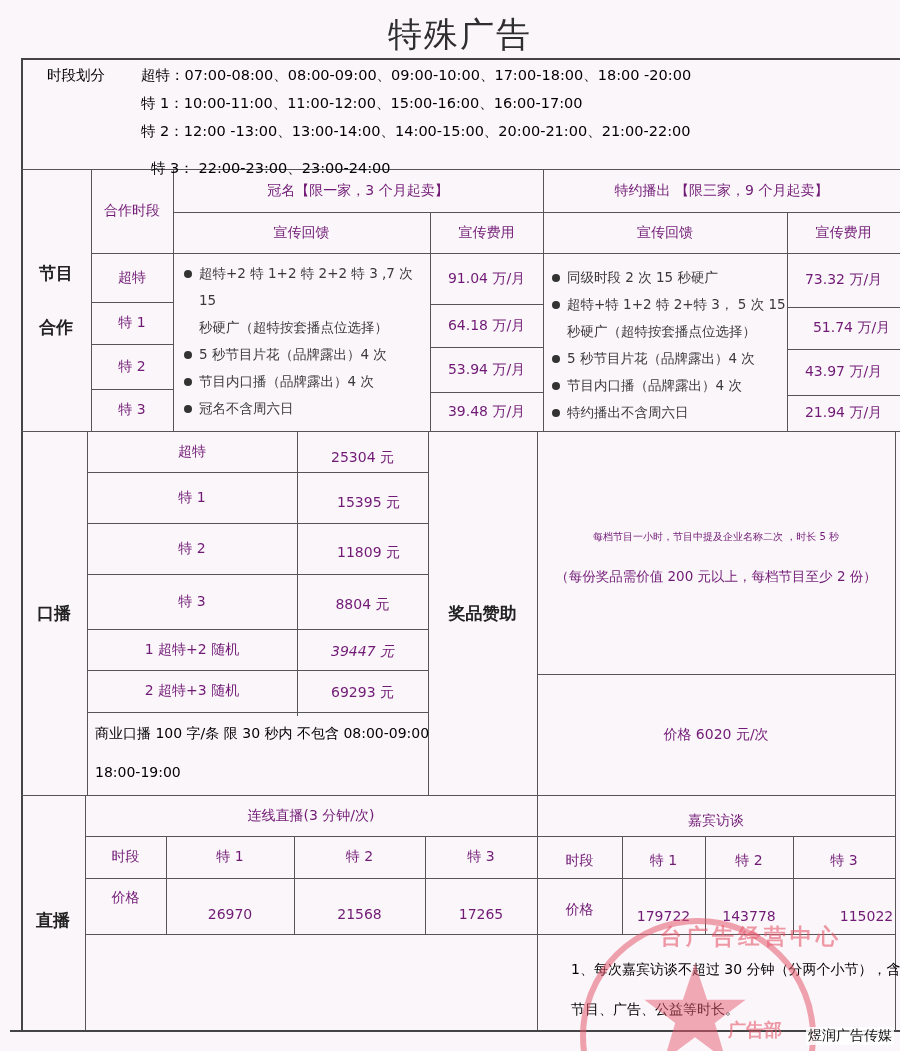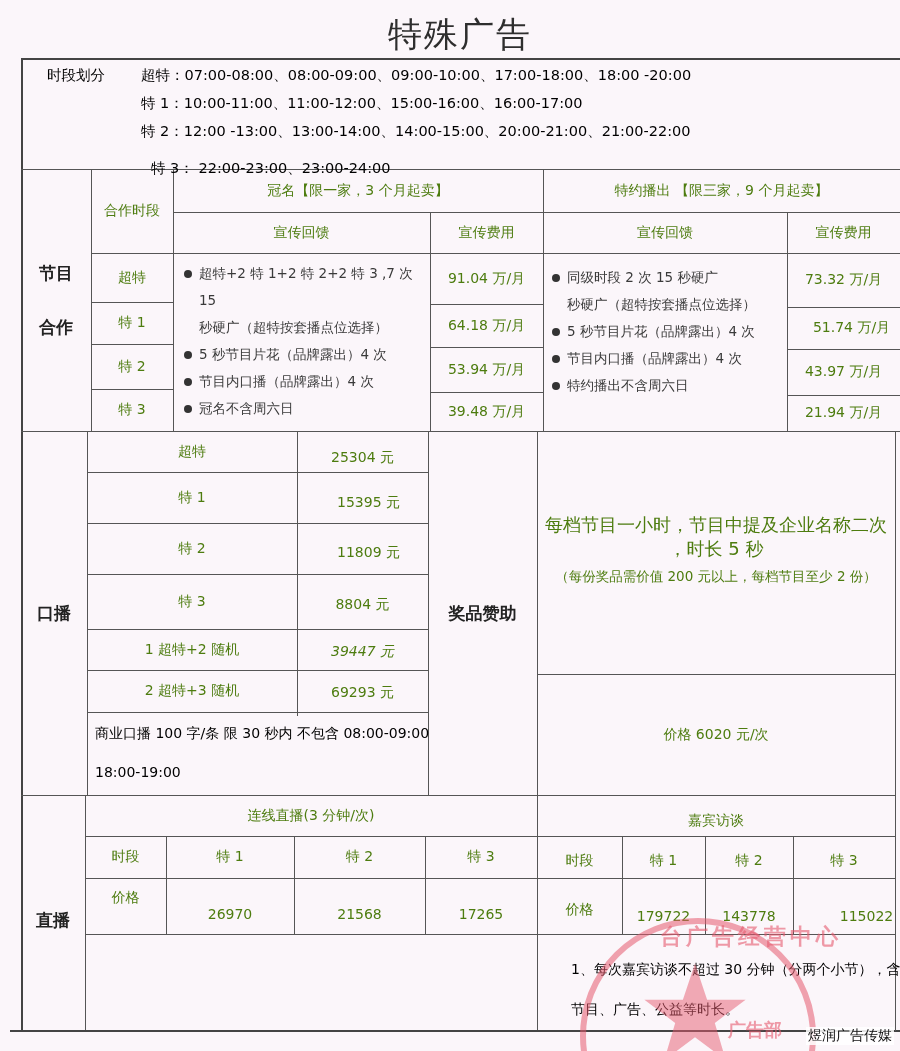--- a/index.html
+++ b/index.html
@@ -11,21 +11,21 @@
   }
   .title {
     position: absolute; left: 0; top: 12px; width: 920px; text-align: center;
     font-size: 34px; color: #2e2e2e; letter-spacing: 2px;
   }
   .ln-h { position: absolute; height: 0; border-top: 1.5px solid #555; }
   .ln-v { position: absolute; width: 0; border-left: 1.5px solid #555; }
   .ln-thick { border-color: #444; border-width: 2px; }
   .cell {
     position: absolute; display: flex; align-items: center; justify-content: center;
-    text-align: center; font-size: 14px; color: #4d7c0f; box-sizing: border-box;
+    text-align: center; font-size: 14px; color: #701a75; box-sizing: border-box;
   }
   .cell.big { font-size: 17px; font-weight: bold; color: #222; }
   .txt { position: absolute; font-size: 14.5px; color: #000000; white-space: nowrap; }
   .bullets { position: absolute; font-size: 13.5px; color: #3a3a3a; line-height: 27px; }
   .bullets .b { position: relative; padding-left: 16px; }
   .bullets .b::before {
     content: ""; position: absolute; left: 1px; top: 10px; width: 8px; height: 8px;
     background: #333; border-radius: 50%;
   }
   .bullets .cont { padding-left: 16px; }
@@ -139,20 +139,21 @@
   <div class="cell" style="left:430px; top:253px; width:113px; height:51px;">91.04 万/月</div>
   <div class="cell" style="left:430px; top:304px; width:113px; height:43px;">64.18 万/月</div>
   <div class="cell" style="left:430px; top:347px; width:113px; height:45px;">53.94 万/月</div>
   <div class="cell" style="left:430px; top:392px; width:113px; height:39px;">39.48 万/月</div>
 
   <div class="cell" style="left:543px; top:169px; width:357px; height:43px;">特约播出  【限三家，9 个月起卖】</div>
   <div class="cell" style="left:543px; top:212px; width:244px; height:41px;">宣传回馈</div>
   <div class="cell" style="left:787px; top:212px; width:113px; height:41px;">宣传费用</div>
   <div class="bullets" style="left:551px; top:264px; width:240px;">
     <div class="b">同级时段 2 次 15 秒硬广</div>
+    <div class="b">超特+特 1+2 特 2+特 3，  5 次 15</div>
     <div class="cont">秒硬广（超特按套播点位选择）</div>
     <div class="b">5 秒节目片花（品牌露出）4 次</div>
     <div class="b">节目内口播（品牌露出）4 次</div>
     <div class="b">特约播出不含周六日</div>
   </div>
   <div class="cell" style="left:787px; top:253px; width:113px; height:54px;">73.32 万/月</div>
   <div class="cell" style="left:787px; top:307px; width:129px; height:42px;">51.74 万/月</div>
   <div class="cell" style="left:787px; top:349px; width:113px; height:46px;">43.97 万/月</div>
   <div class="cell" style="left:787px; top:395px; width:113px; height:36px;">21.94 万/月</div>
 </section>
@@ -172,21 +173,21 @@
   <div class="cell" style="left:297px; top:631px; width:131px; height:41px;font-style:italic;">39447 元</div>
   <div class="cell" style="left:87px; top:670px; width:210px; height:42px;">2 超特+3 随机</div>
   <div class="cell" style="left:297px; top:672px; width:131px; height:42px;">69293 元</div>
 
   <div class="txt" style="left:95px; top:725px; font-size:14px;">商业口播 100 字/条  限 30 秒内  不包含 08:00-09:00</div>
   <div class="txt" style="left:95px; top:764px; font-size:14px;">18:00-19:00</div>
 </section>
 
 <section>
   <div class="cell big" style="left:428px; top:431px; width:109px; height:364px;">奖品赞助</div>
-  <div class="cell" style="left:537px; top:524px; width:358px; height:26px; font-size:18px;">每档节目一小时，节目中提及企业名称二次   ，时长 5 秒</div>
+  <div class="cell" style="left:537px; top:524px; width:358px; height:26px; font-size:10px;">每档节目一小时，节目中提及企业名称二次   ，时长 5 秒</div>
   <div class="cell" style="left:537px; top:564px; width:358px; height:26px; font-size:13.5px;">（每份奖品需价值 200 元以上，每档节目至少 2 份）</div>
   <div class="cell" style="left:537px; top:674px; width:358px; height:121px;">价格 6020 元/次</div>
 </section>
 
 <section>
   <div class="cell big" style="left:21px; top:880px; width:64px; height:80px;">直播</div>
 
   <div class="cell" style="left:85px; top:795px; width:452px; height:41px;">连线直播(3 分钟/次)</div>
   <div class="cell" style="left:85px; top:836px; width:81px; height:42px;">时段</div>
   <div class="cell" style="left:166px; top:836px; width:128px; height:42px;">特 1</div>

